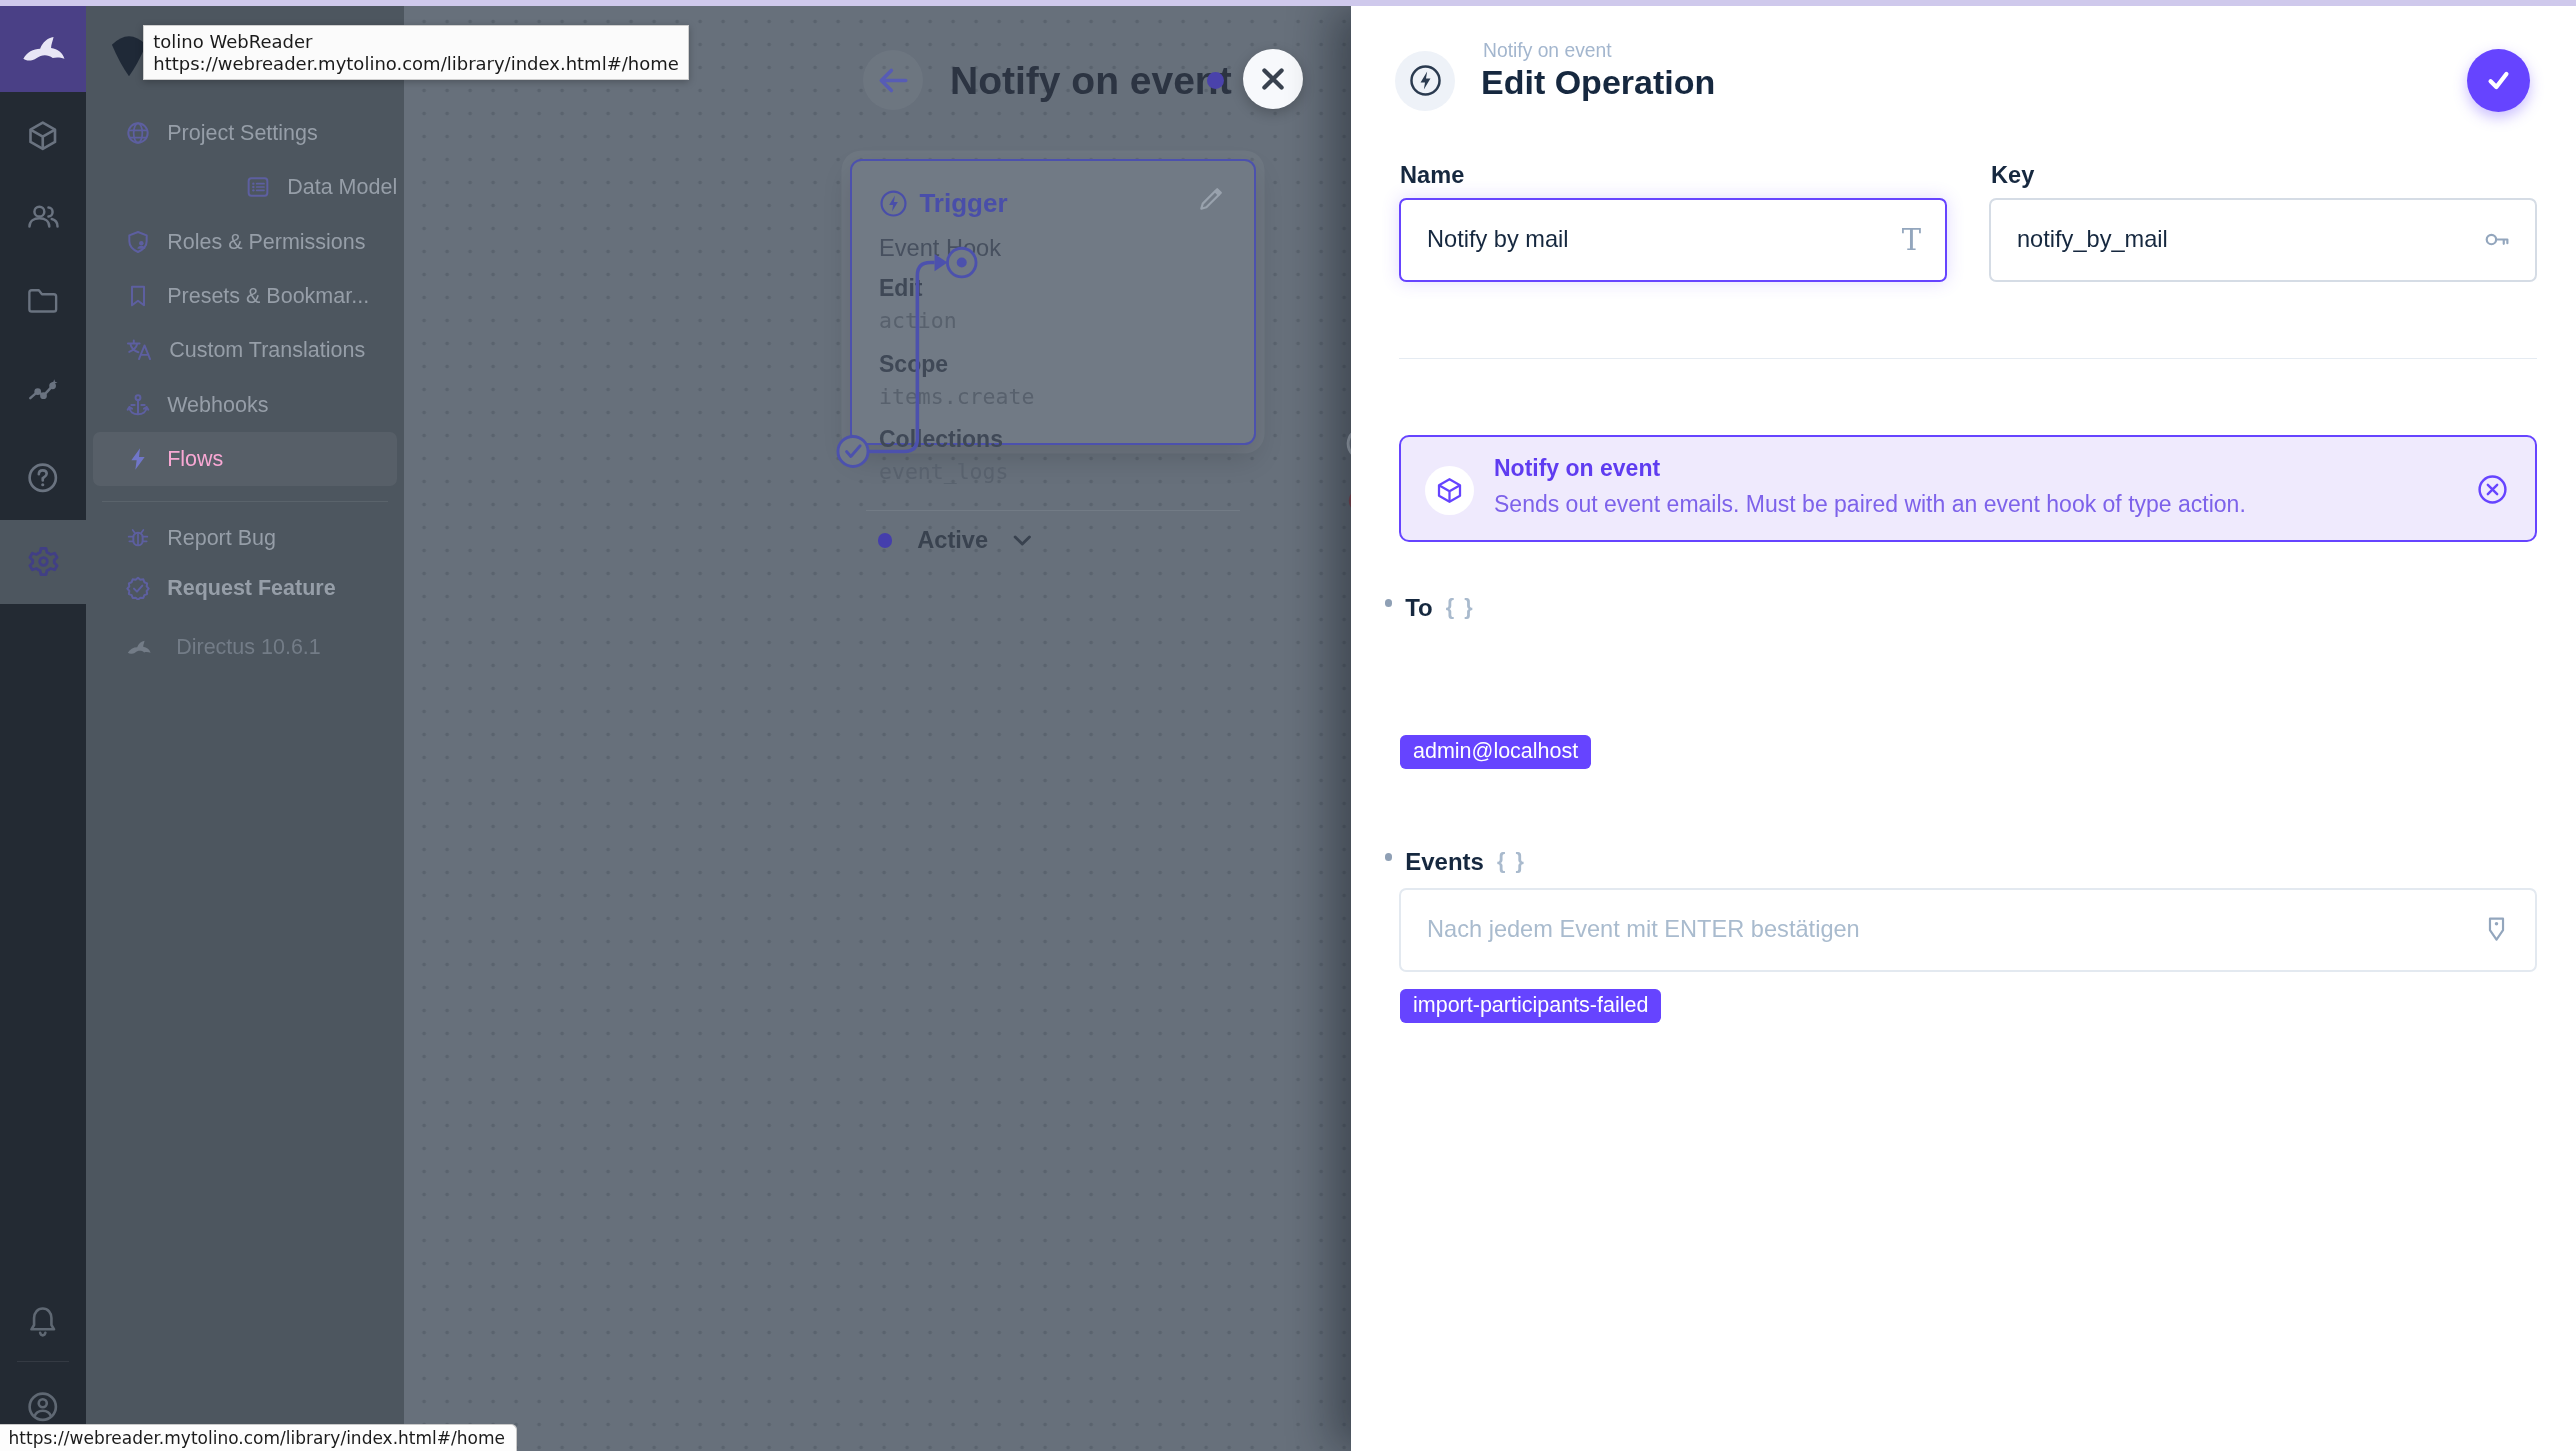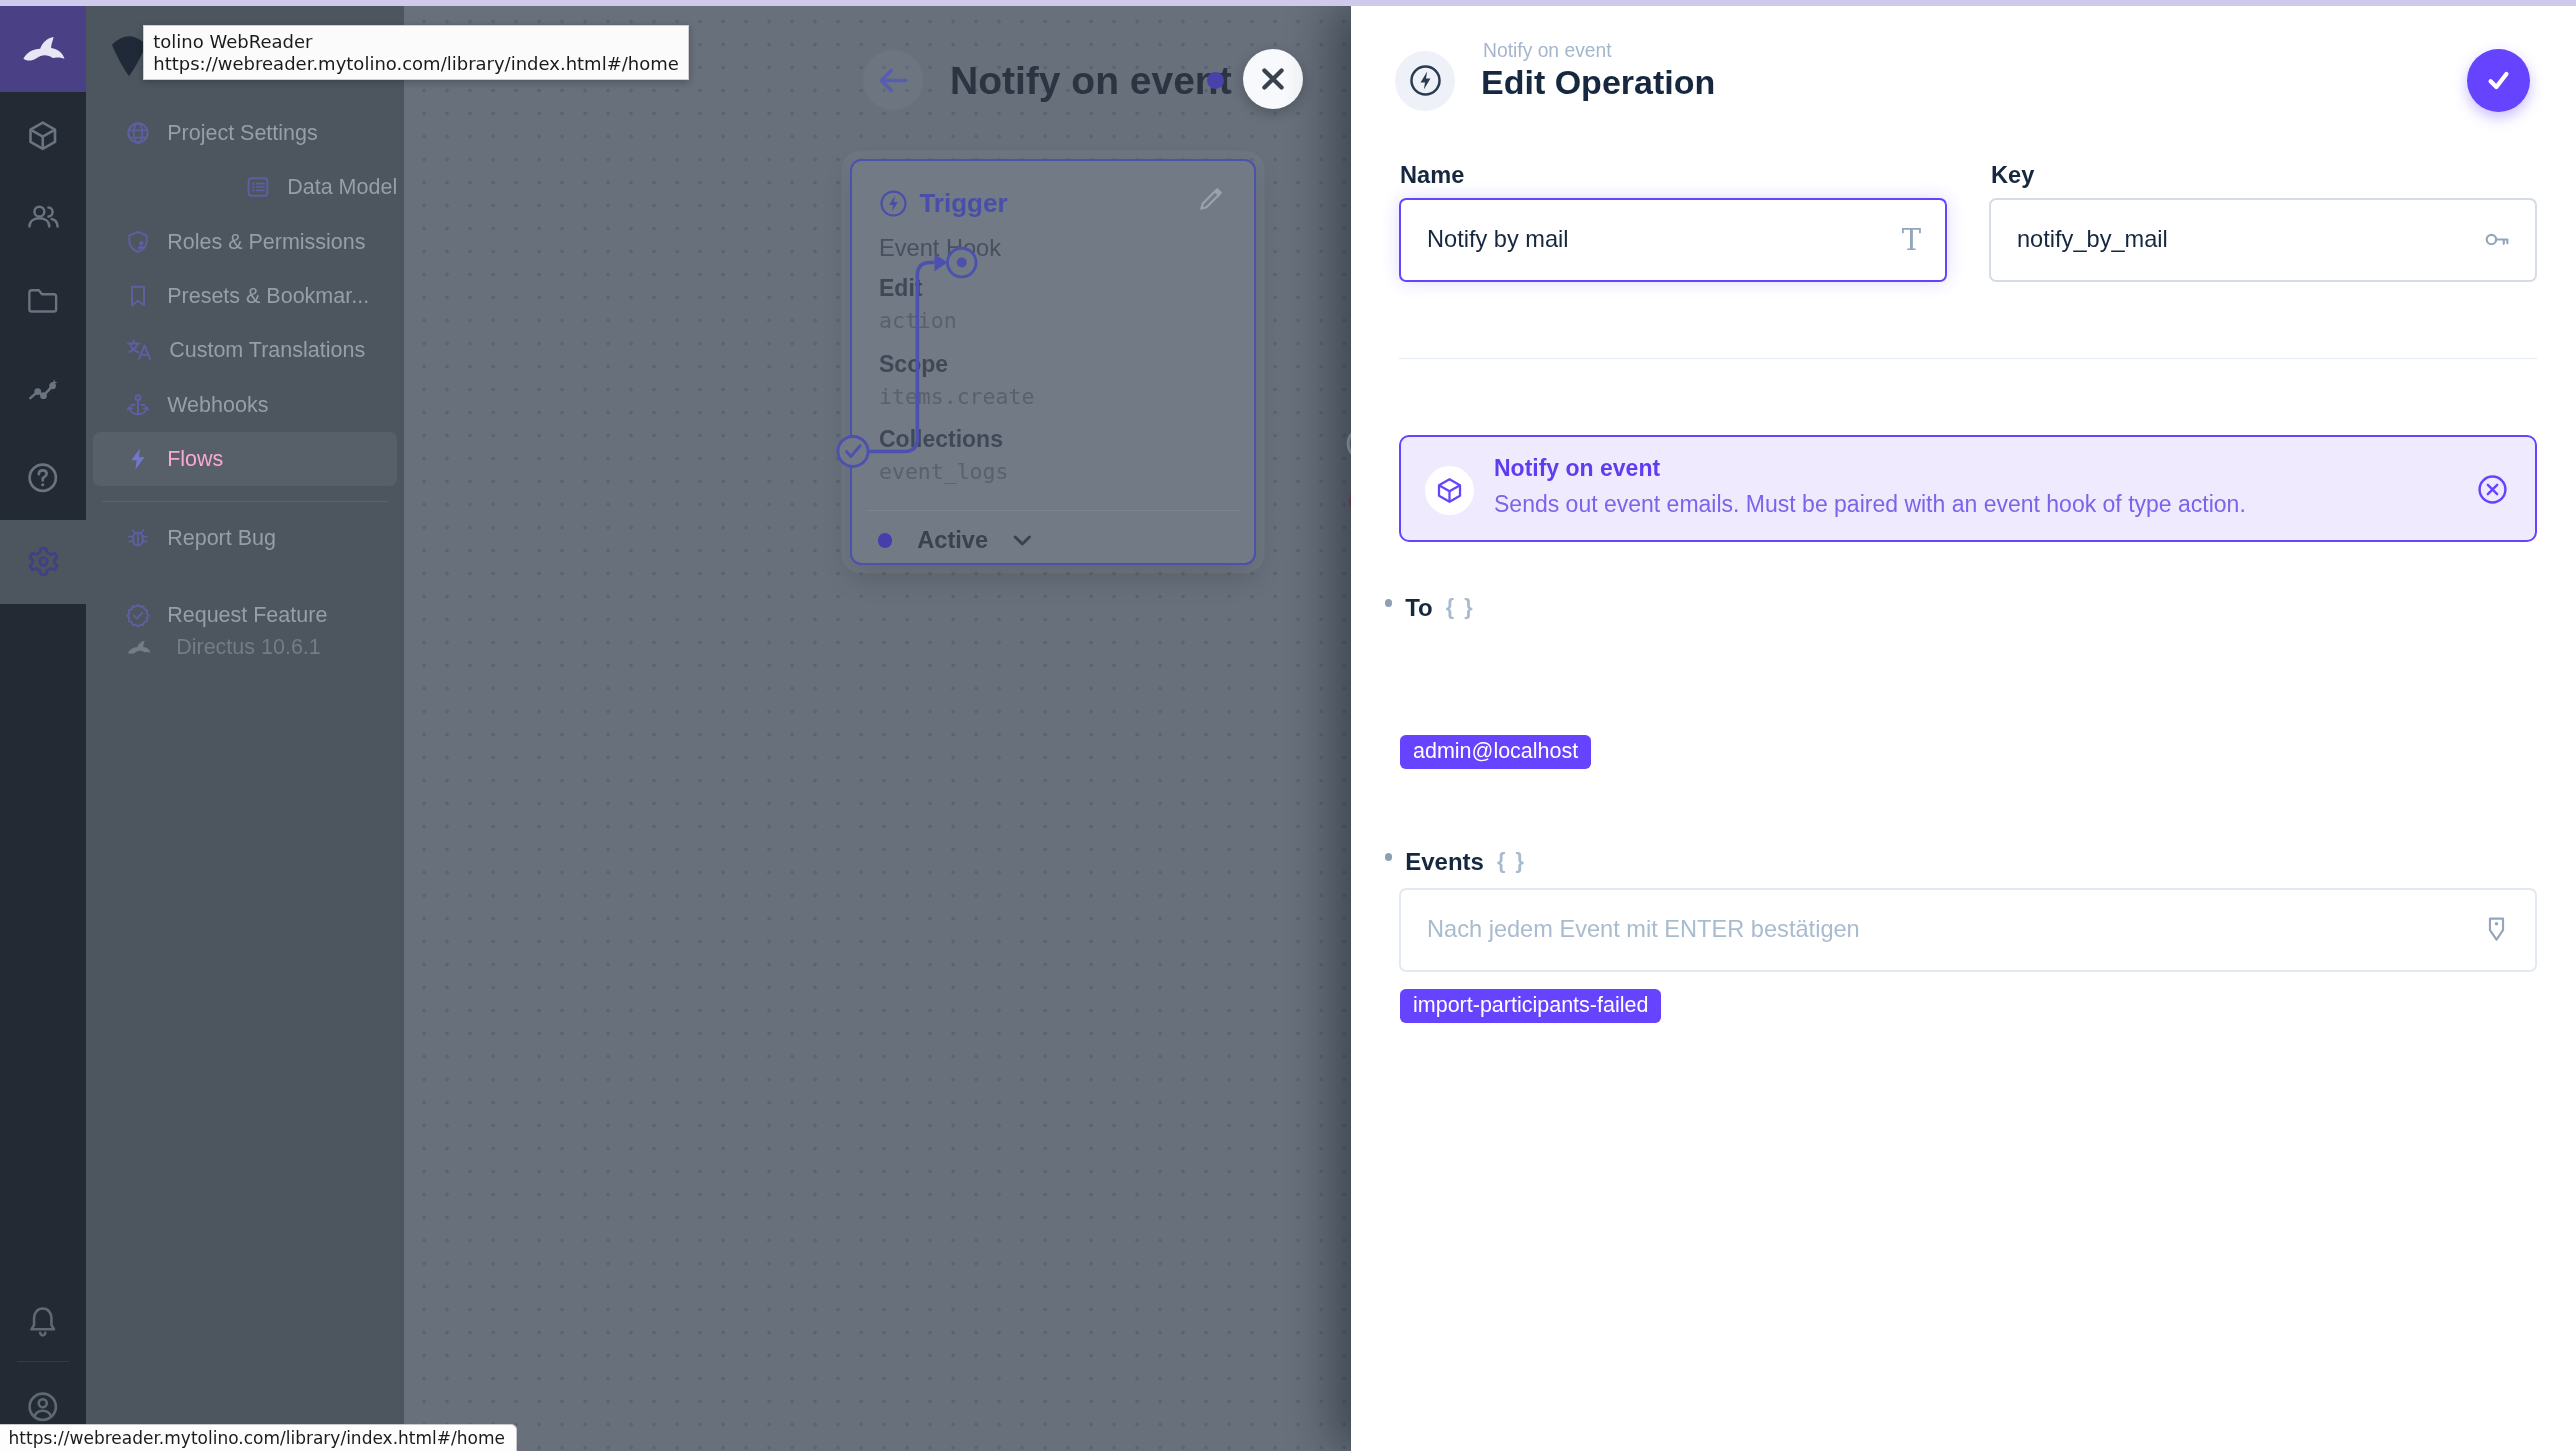--- a/index.html
+++ b/index.html
@@ -30,21 +30,21 @@
   
   .canvas { position:absolute; left:404px; top:0; width:2172px; height:1451px; background:#67707b;
     background-image:radial-gradient(rgba(25,32,44,.16) 1.8px, transparent 2.1px);
     background-size:23px 23px; background-position:8.6px 10px; }
   .back-btn { position:absolute; left:459px; top:50px; width:60px; height:60px; border-radius:50%;
     background:rgba(255,255,255,.045); display:flex; align-items:center; justify-content:center; color:#575cb5; }
   .page-title { position:absolute; left:546px; top:59px; font-size:39px; font-weight:700; color:#2c3442; }
   .title-dot { position:absolute; left:803px; top:72px; width:17px; height:17px; border-radius:50%; background:#4a42ab; }
 
   .flow-card { position:absolute; background:#717a85; border-radius:11.4px; }
-  .card-trigger { left:446px; top:159px; width:406px; height:406px; border:2.1px solid #4c51ad;
+  .card-trigger { left:446px; top:159px; width:406px; height:286px; border:2.1px solid #4c51ad;
     box-shadow:0 0 0 8.6px rgba(255,255,255,.05), 0 13px 29px rgba(0,0,0,.14); }
   .card-operation { left:960px; top:160px; width:405px; height:362px; border:1.4px solid #7e8791; }
   .card-head { position:absolute; top:27px; left:27px; display:flex; align-items:center; gap:11.4px;
     font-size:26px; font-weight:700; color:#494ea9; }
   .card-pencil { position:absolute; top:26px; color:#99a2ad; }
   .card-trigger .card-pencil { right:31.5px; }
   .card-operation .card-pencil { left:320px; }
   .card-dots { position:absolute; top:30px; left:369px; display:flex; flex-direction:column; gap:7.2px; }
   .card-dots i { width:5px; height:5px; border-radius:50%; background:#8b939e; }
   .crow { position:absolute; left:27px; white-space:nowrap; }
@@ -346,21 +346,21 @@
     <div class="nav-divider"></div>
     <div class="nav-item" style="top:511px;">
       <span class="nicon">
           <svg width="24" height="24" viewBox="0 0 36 36" fill="none" stroke="currentColor" stroke-width="3" stroke-linecap="round" stroke-linejoin="round">
             <rect x="11" y="10" width="14" height="19" rx="7"></rect>
             <path d="M13 10 L10 6 M23 10 L26 6 M11 16 H4 M11 23 H5 M25 16 H32 M25 23 H31 M18 12 V28" stroke-width="2.6"></path>
           </svg>
         </span>
       <span>Report Bug</span>
     </div>
-    <div class="nav-item" style="top:588px;">
+    <div class="nav-item" style="top:561px;font-weight:bold;">
       <span class="nicon">
           <svg width="24" height="24" viewBox="0 0 36 36" fill="none" stroke="currentColor" stroke-width="3" stroke-linejoin="round">
             <path d="M18 2.5 L21.5 5.5 L26 5 L27.5 9.3 L31.7 11 L31 15.5 L34 19 L31 22.5 L31.7 27 L27.5 28.7 L26 33 L21.5 32.5 L18 35.5 L14.5 32.5 L10 33 L8.5 28.7 L4.3 27 L5 22.5 L2 19 L5 15.5 L4.3 11 L8.5 9.3 L10 5 L14.5 5.5 Z"></path>
             <path d="M12 19 L16.5 23.5 L24.5 14.5" stroke-linecap="round"></path>
           </svg>
         </span>
       <span>Request Feature</span>
     </div>
     <div class="nav-item muted" style="top:620px;gap:24px;">
       <span class="nicon">

